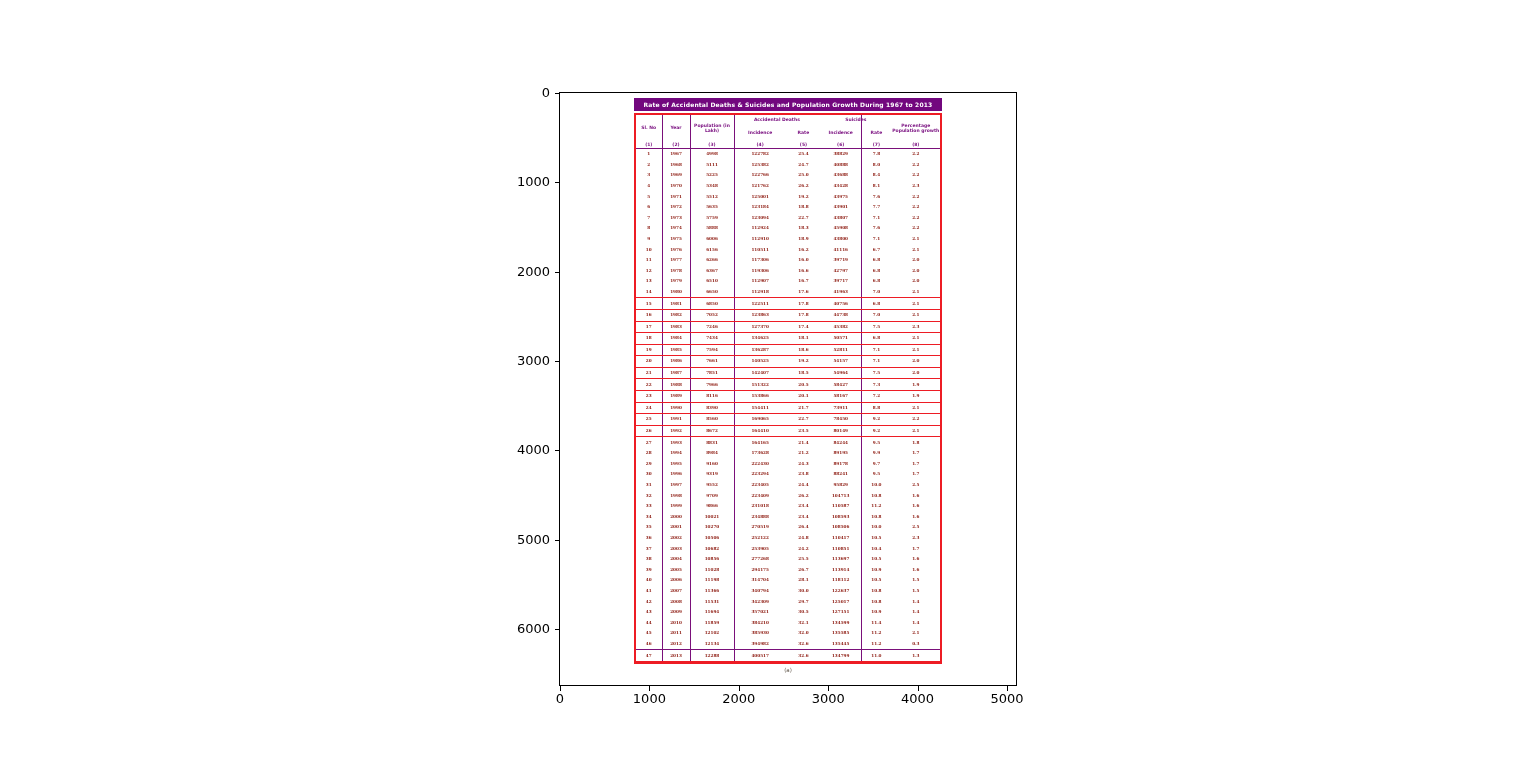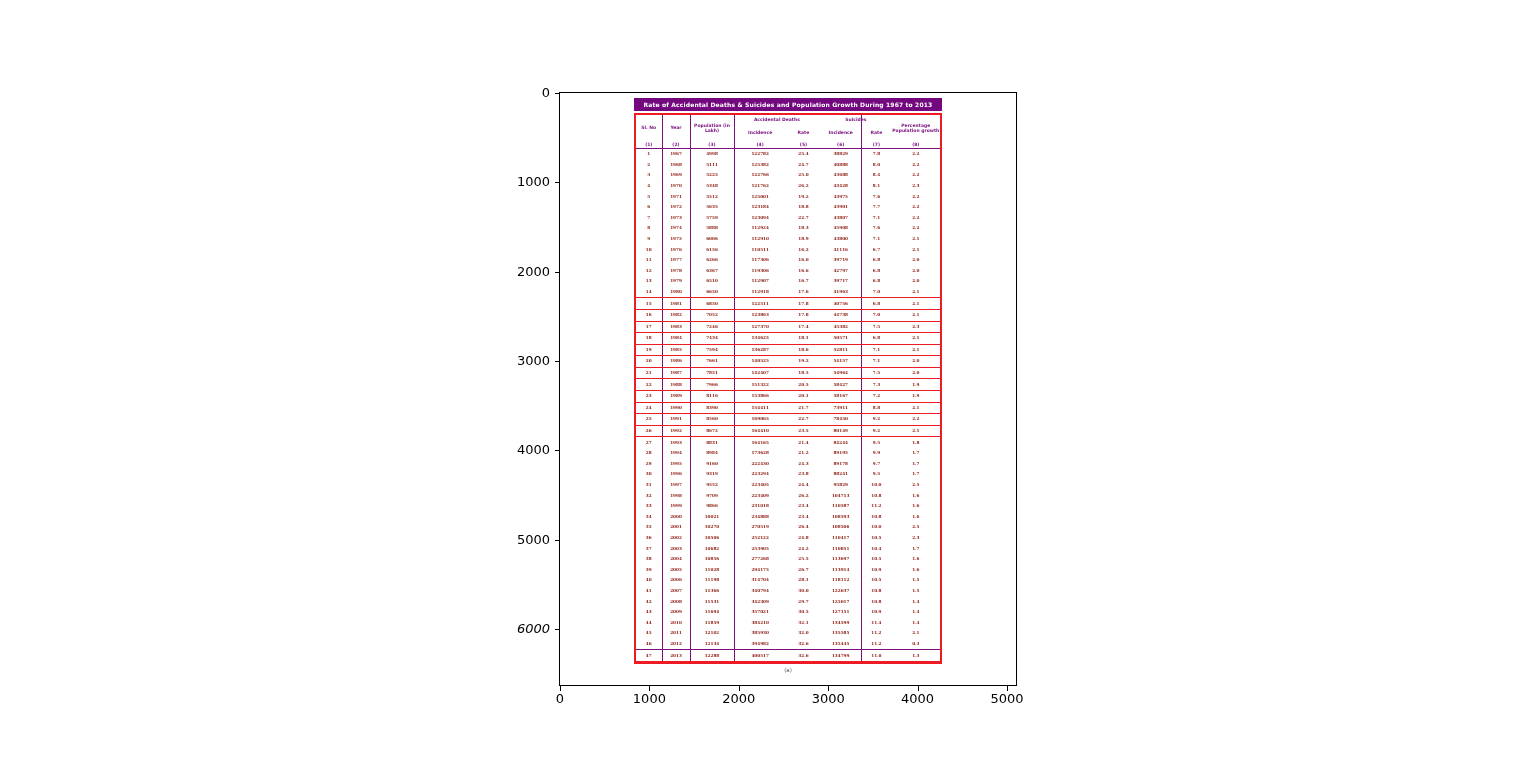--- a/index.html
+++ b/index.html
@@ -559,21 +559,21 @@
       <div class="ytick" style="top: 82.35px;">1000</div>
       <div class="ymark" style="top: 89.35px;"></div>
       <div class="ytick" style="top: 171.7px;">2000</div>
       <div class="ymark" style="top: 178.7px;"></div>
       <div class="ytick" style="top: 261.05px;">3000</div>
       <div class="ymark" style="top: 268.05px;"></div>
       <div class="ytick" style="top: 350.4px;">4000</div>
       <div class="ymark" style="top: 357.4px;"></div>
       <div class="ytick" style="top: 439.75px;">5000</div>
       <div class="ymark" style="top: 446.75px;"></div>
-      <div class="ytick" style="top: 529.1px; font-style: italic;">6000</div>
+      <div class="ytick" style="top: 529.1px;">6000</div>
       <div class="ymark" style="top: 536.1px;"></div>
       <div class="xtick" style="left: 0px;">0</div>
       <div class="xmark" style="left: 0px;"></div>
       <div class="xtick" style="left: 89.4px;">1000</div>
       <div class="xmark" style="left: 89.4px;"></div>
       <div class="xtick" style="left: 178.8px;">2000</div>
       <div class="xmark" style="left: 178.8px;"></div>
       <div class="xtick" style="left: 268.2px;">3000</div>
       <div class="xmark" style="left: 268.2px;"></div>
       <div class="xtick" style="left: 357.6px;">4000</div>

